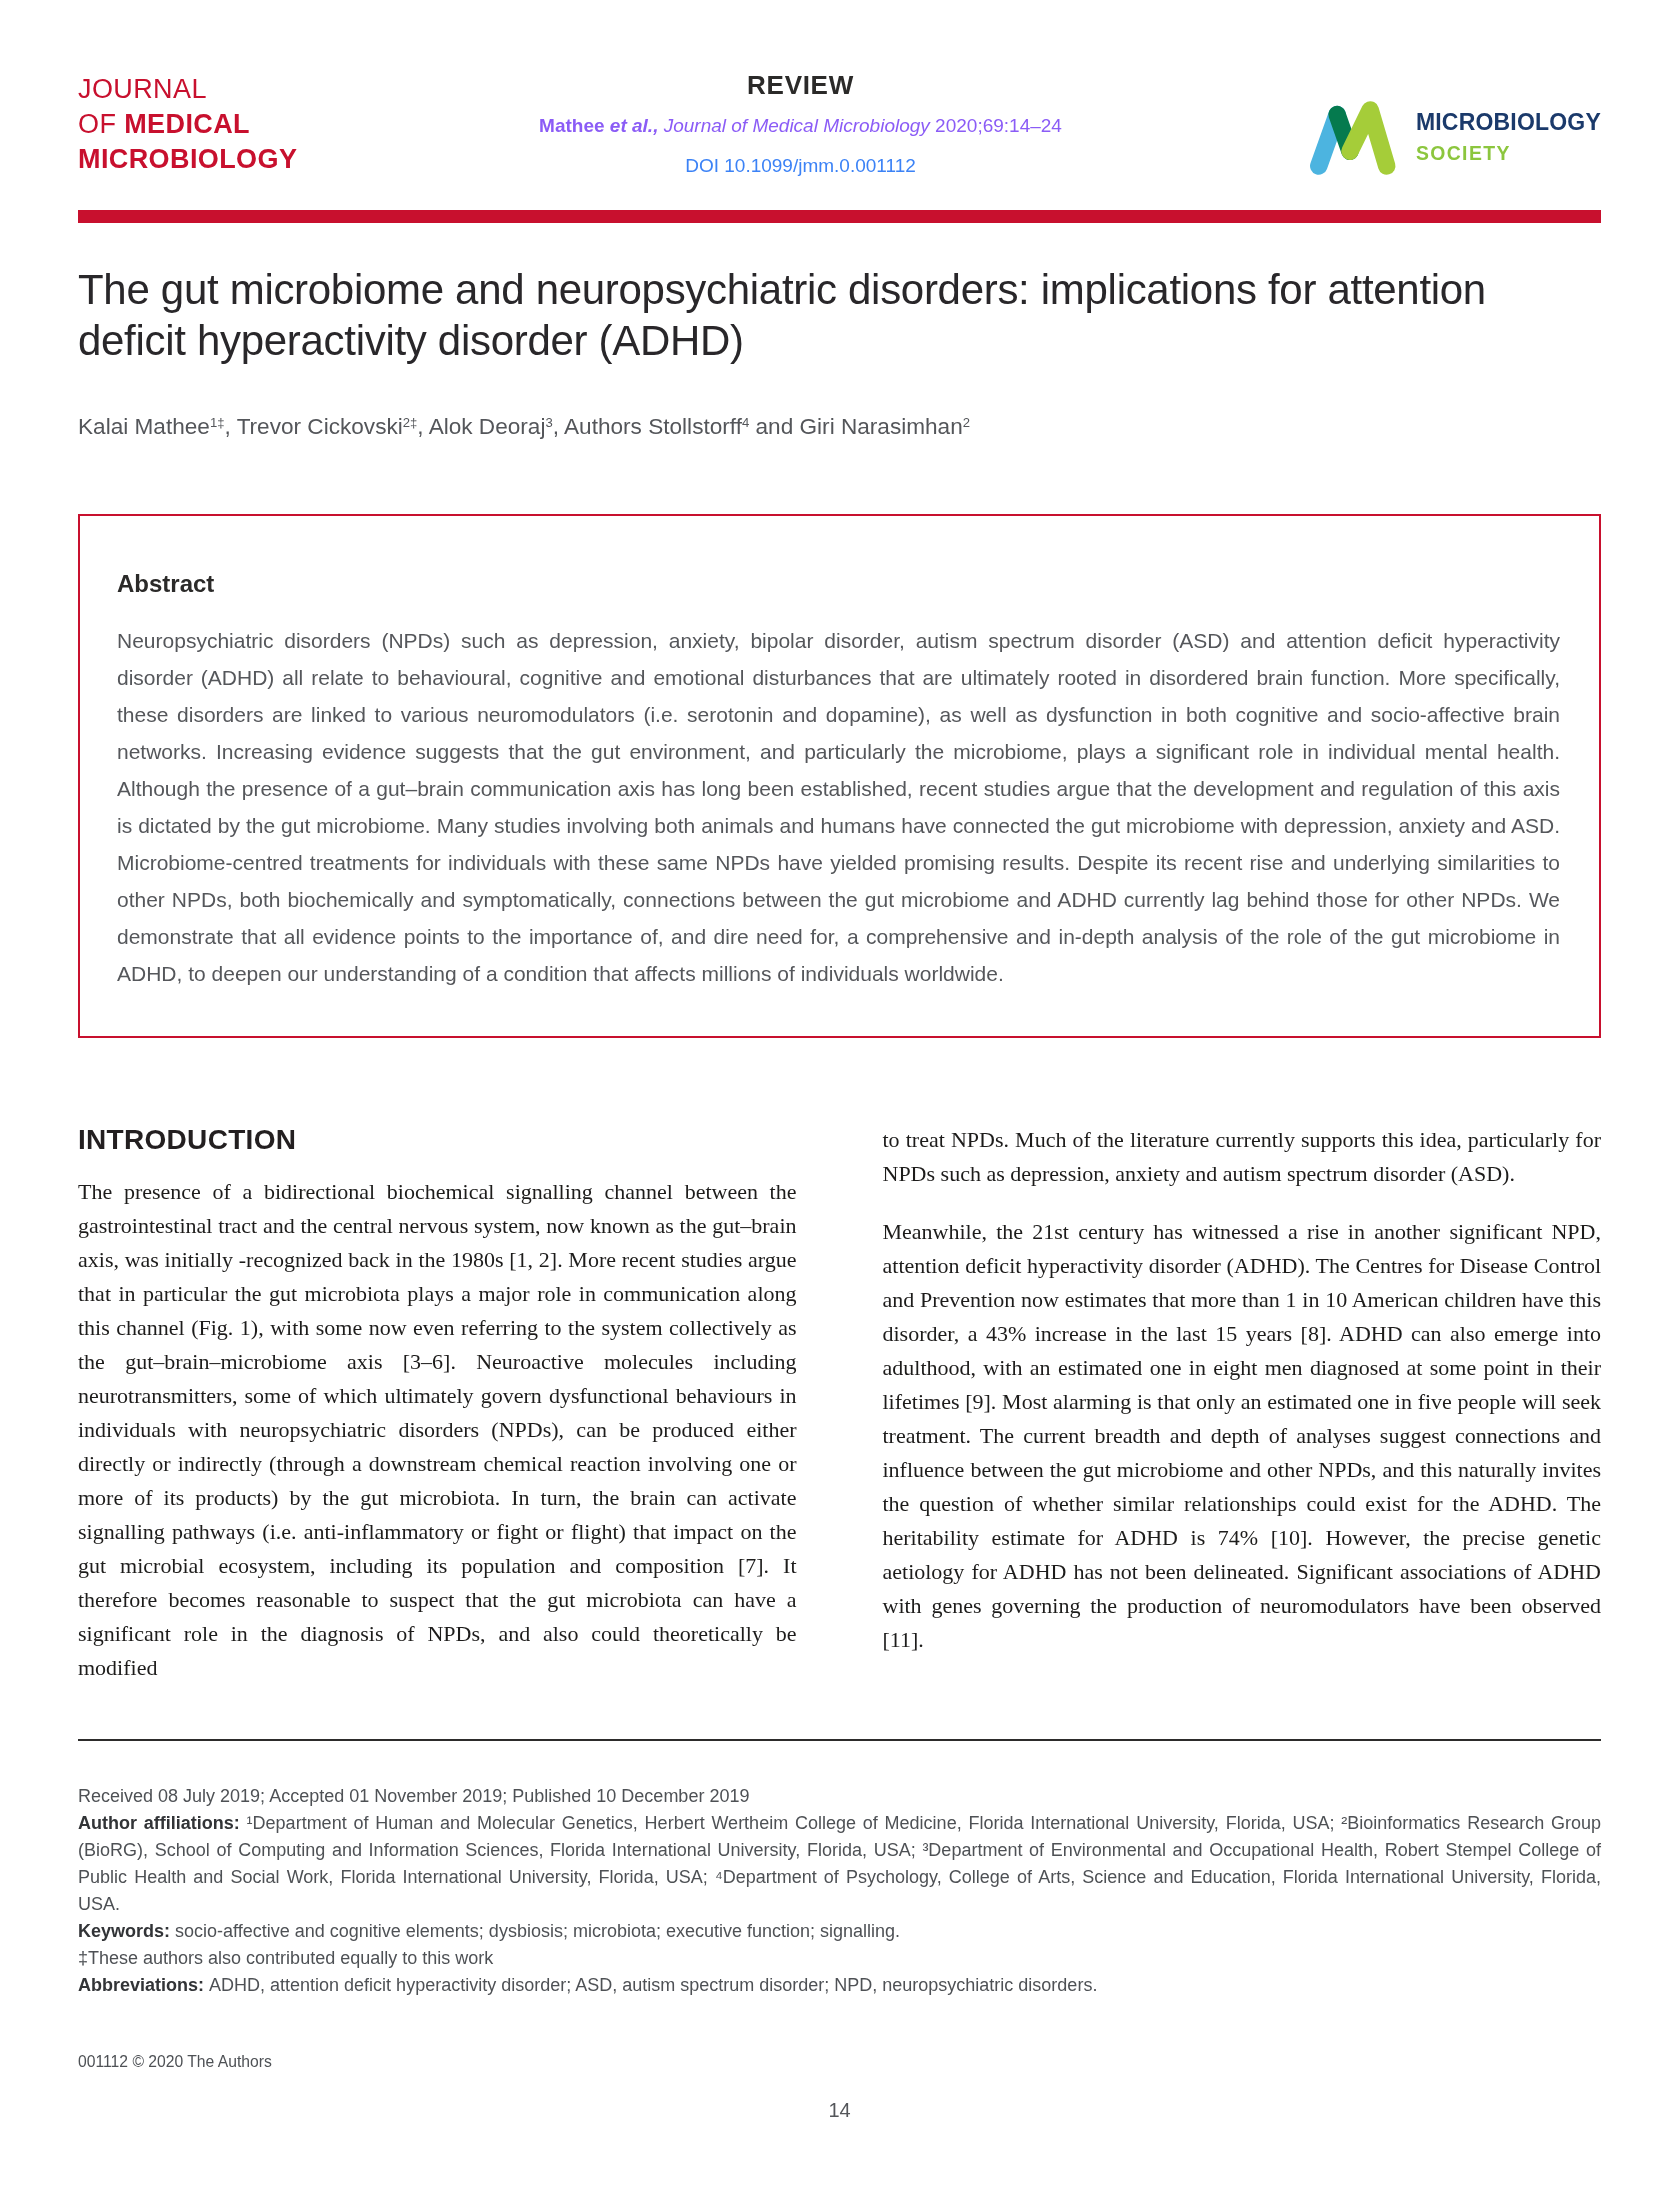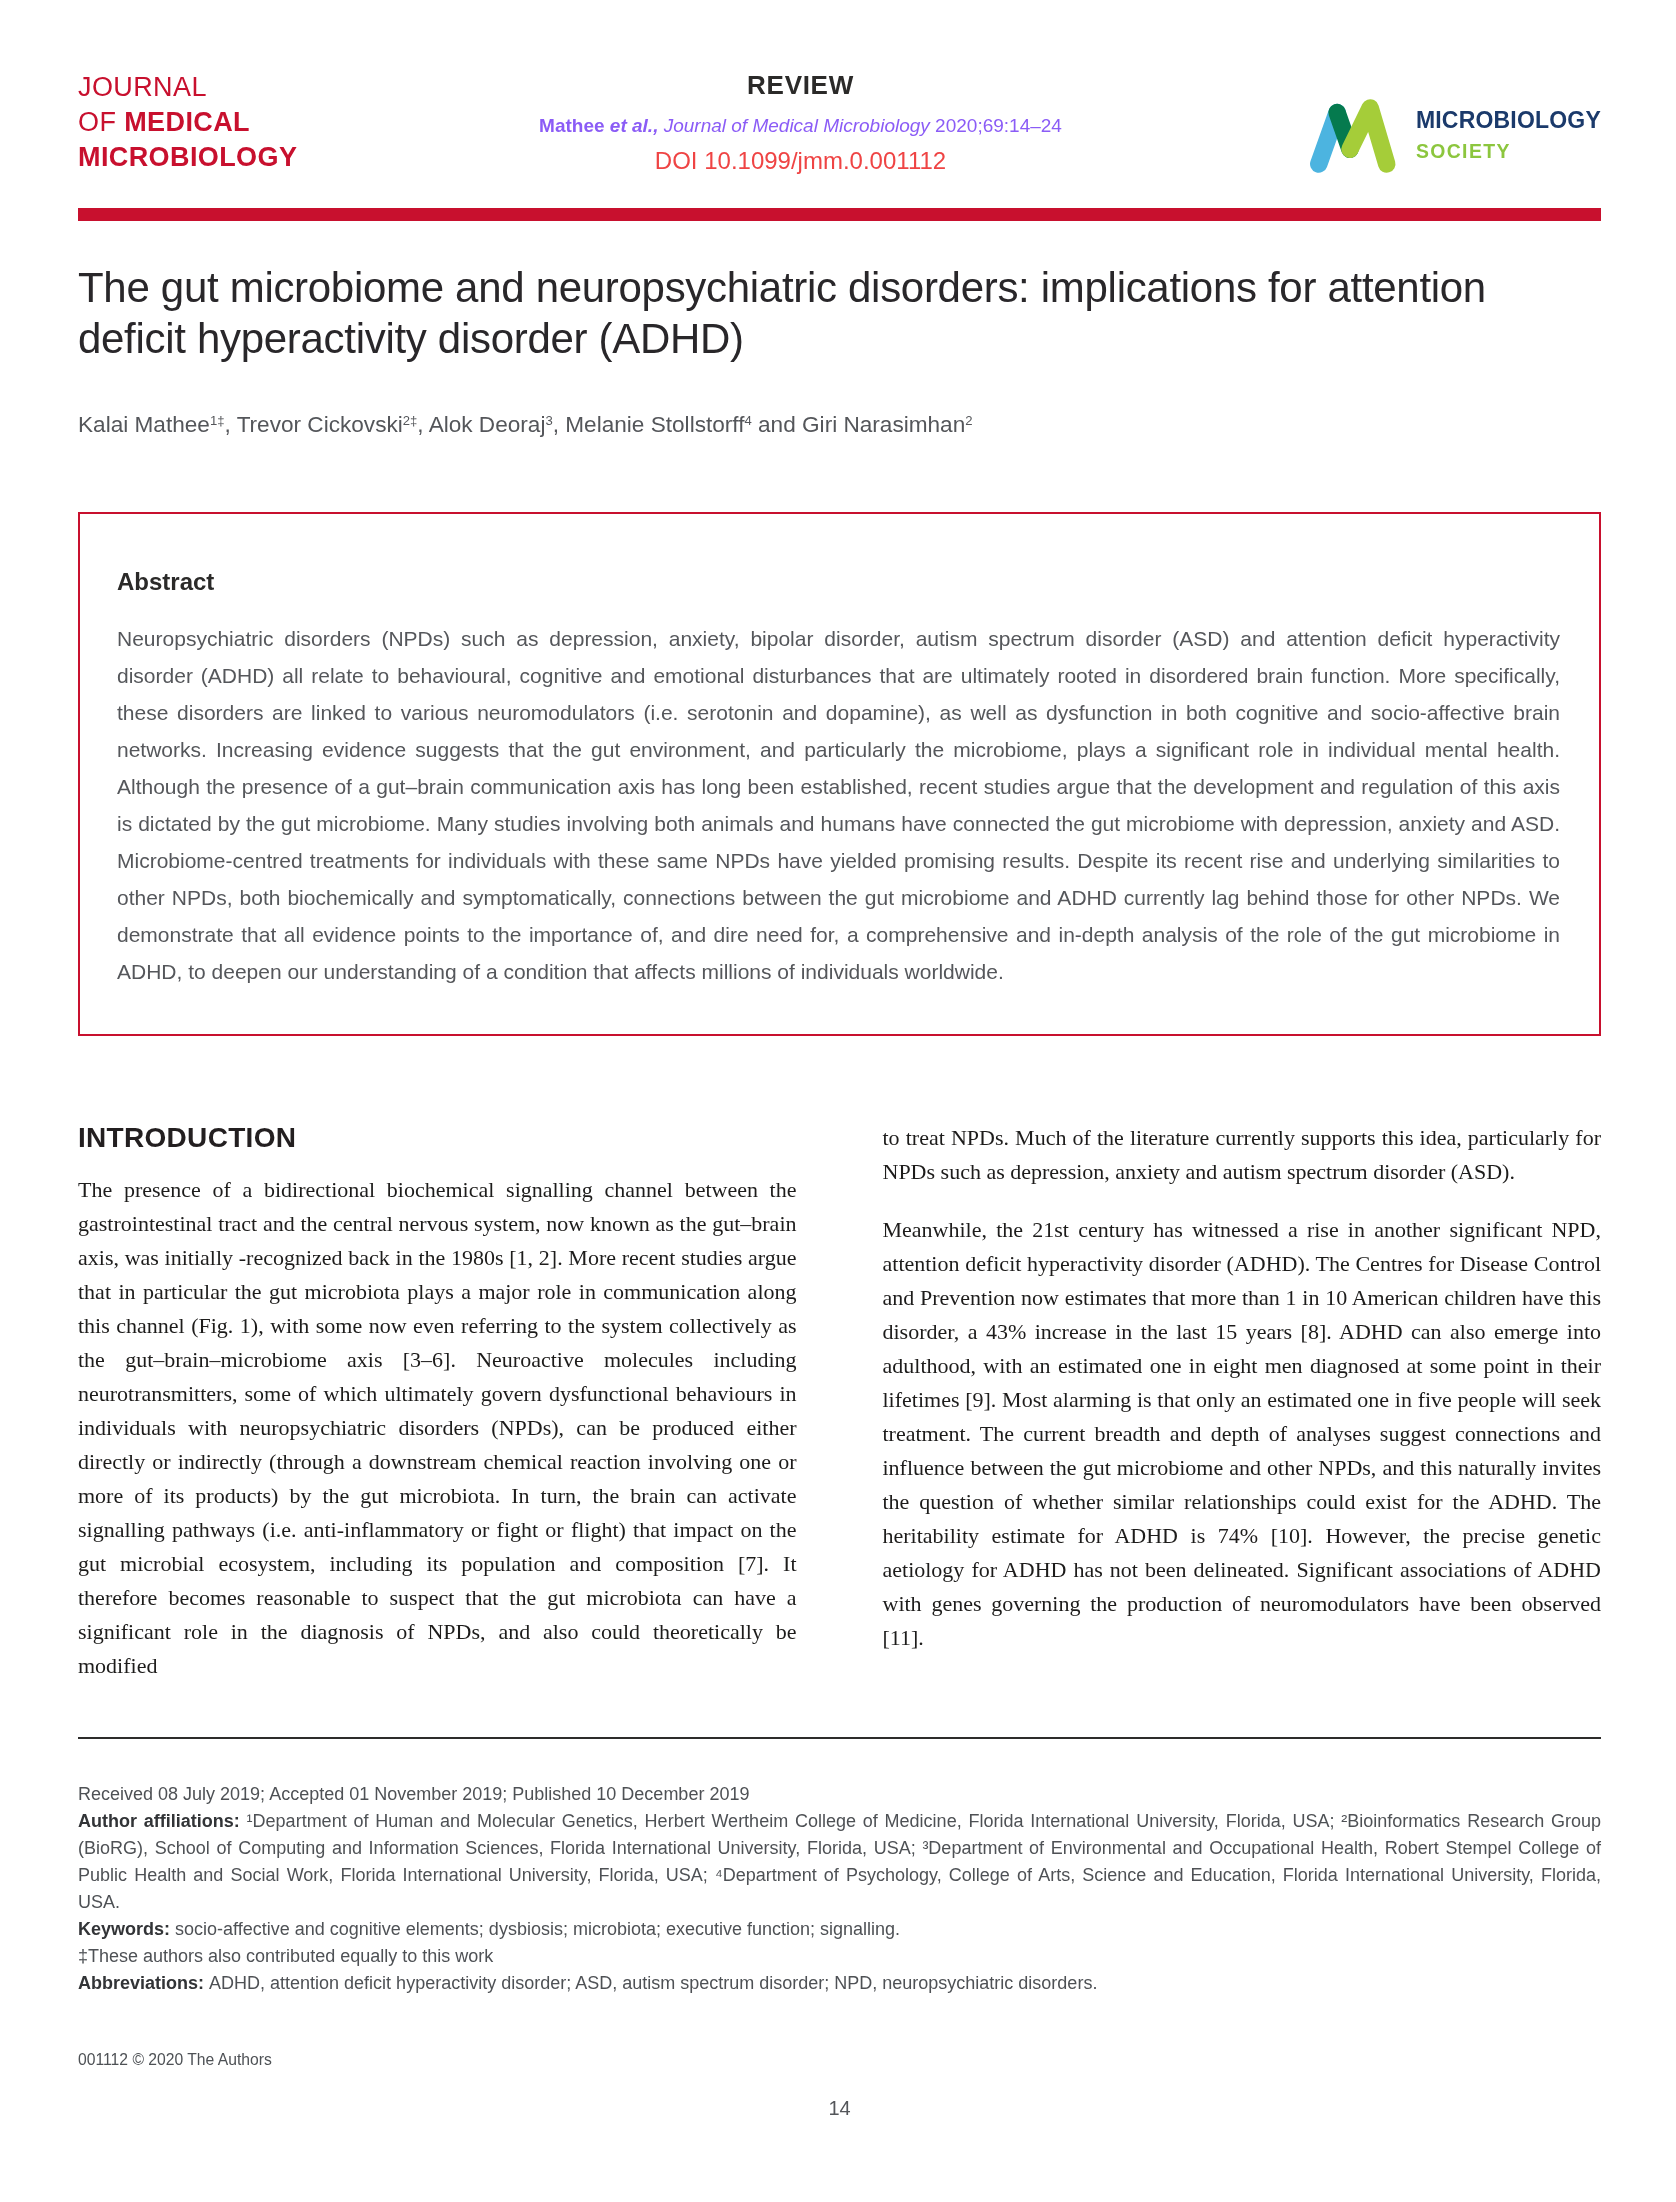--- a/index.html
+++ b/index.html
@@ -13,21 +13,21 @@
   
   .header{display:flex;justify-content:space-between;align-items:flex-end;}
   .journal-mark{font-size:27px;line-height:35px;color:#c8102e;font-weight:400;letter-spacing:0.4px;padding-top:13px;}
   .journal-mark .bold{font-weight:700;}
   .head-center{text-align:center;padding-top:14.8px;flex:1;}
   .review-label{font-size:26px;font-weight:700;letter-spacing:0.7px;color:#2b2a29;}
   .citation{font-size:19px;color:#8b5cf6;margin-top:14px;}
   .citation .b{font-weight:700;}
   .citation .bi{font-weight:700;font-style:italic;}
   .citation .i{font-style:italic;}
-  .doi-line{font-size:24px;color:#ef4444;margin-top:10px;}
+  .doi-line{font-size:19px;color:#3b82f6;margin-top:18px;}
   .society-logo{display:flex;align-items:center;gap:9.2px;padding-top:9.2px;}
   .society-text{line-height:1;}
   .society-text .top{color:#1b3a6b;font-weight:700;font-size:23px;letter-spacing:0.2px;}
   .society-text .bottom{color:#8cc63e;font-weight:700;font-size:19.4px;letter-spacing:1.4px;margin-top:10px;}
 
   .red-bar{height:13px;background:#c8102e;margin-top:33px;}
 
   
   .article-title{
     margin-top:41px;font-size:42px;line-height:51px;font-weight:400;
@@ -89,21 +89,21 @@
         <div class="bottom">SOCIETY</div>
       </div>
     </div>
   </div>
 
   <div class="red-bar"></div>
 
   <h1 class="article-title">The gut microbiome and neuropsychiatric disorders: implications for attention deficit hyperactivity disorder (ADHD)</h1>
 
   <div class="authors-line">
-    <span><span>Kalai Mathee</span><sup>1‡</sup><span>, </span></span><span><span>Trevor Cickovski</span><sup>2‡</sup><span>, </span></span><span><span>Alok Deoraj</span><sup>3</sup><span>, </span></span><span><span>Melanie Stollstorff</span><sup>4</sup><span> and </span></span><span><span>Giri Narasimhan</span><sup>2</sup><span></span></span>
+    <span><span>Kalai Mathee</span><sup>1‡</sup><span>, </span></span><span><span>Trevor Cickovski</span><sup>2‡</sup><span>, </span></span><span><span>Alok Deoraj</span><sup>3</sup><span>, </span></span><span><span>Authors Stollstorff</span><sup>4</sup><span> and </span></span><span><span>Giri Narasimhan</span><sup>2</sup><span></span></span>
   </div>
 
   <div class="abstract-box">
     <div class="abstract-heading">Abstract</div>
     <div class="abstract-body">Neuropsychiatric disorders (NPDs) such as depression, anxiety, bipolar disorder, autism spectrum disorder (ASD) and attention deficit hyperactivity disorder (ADHD) all relate to behavioural, cognitive and emotional disturbances that are ultimately rooted in disordered brain function. More specifically, these disorders are linked to various neuromodulators (i.e. serotonin and dopamine), as well as dysfunction in both cognitive and socio-affective brain networks. Increasing evidence suggests that the gut environment, and particularly the microbiome, plays a significant role in individual mental health. Although the presence of a gut–brain communication axis has long been established, recent studies argue that the development and regulation of this axis is dictated by the gut microbiome. Many studies involving both animals and humans have connected the gut microbiome with depression, anxiety and ASD. Microbiome-centred treatments for individuals with these same NPDs have yielded promising results. Despite its recent rise and underlying similarities to other NPDs, both biochemically and symptomatically, connections between the gut microbiome and ADHD currently lag behind those for other NPDs. We demonstrate that all evidence points to the importance of, and dire need for, a comprehensive and in-depth analysis of the role of the gut microbiome in ADHD, to deepen our understanding of a condition that affects millions of individuals worldwide.</div>
   </div>
 
   <div class="cols">
     <div class="col">
       <h2 class="intro-heading">INTRODUCTION</h2>

